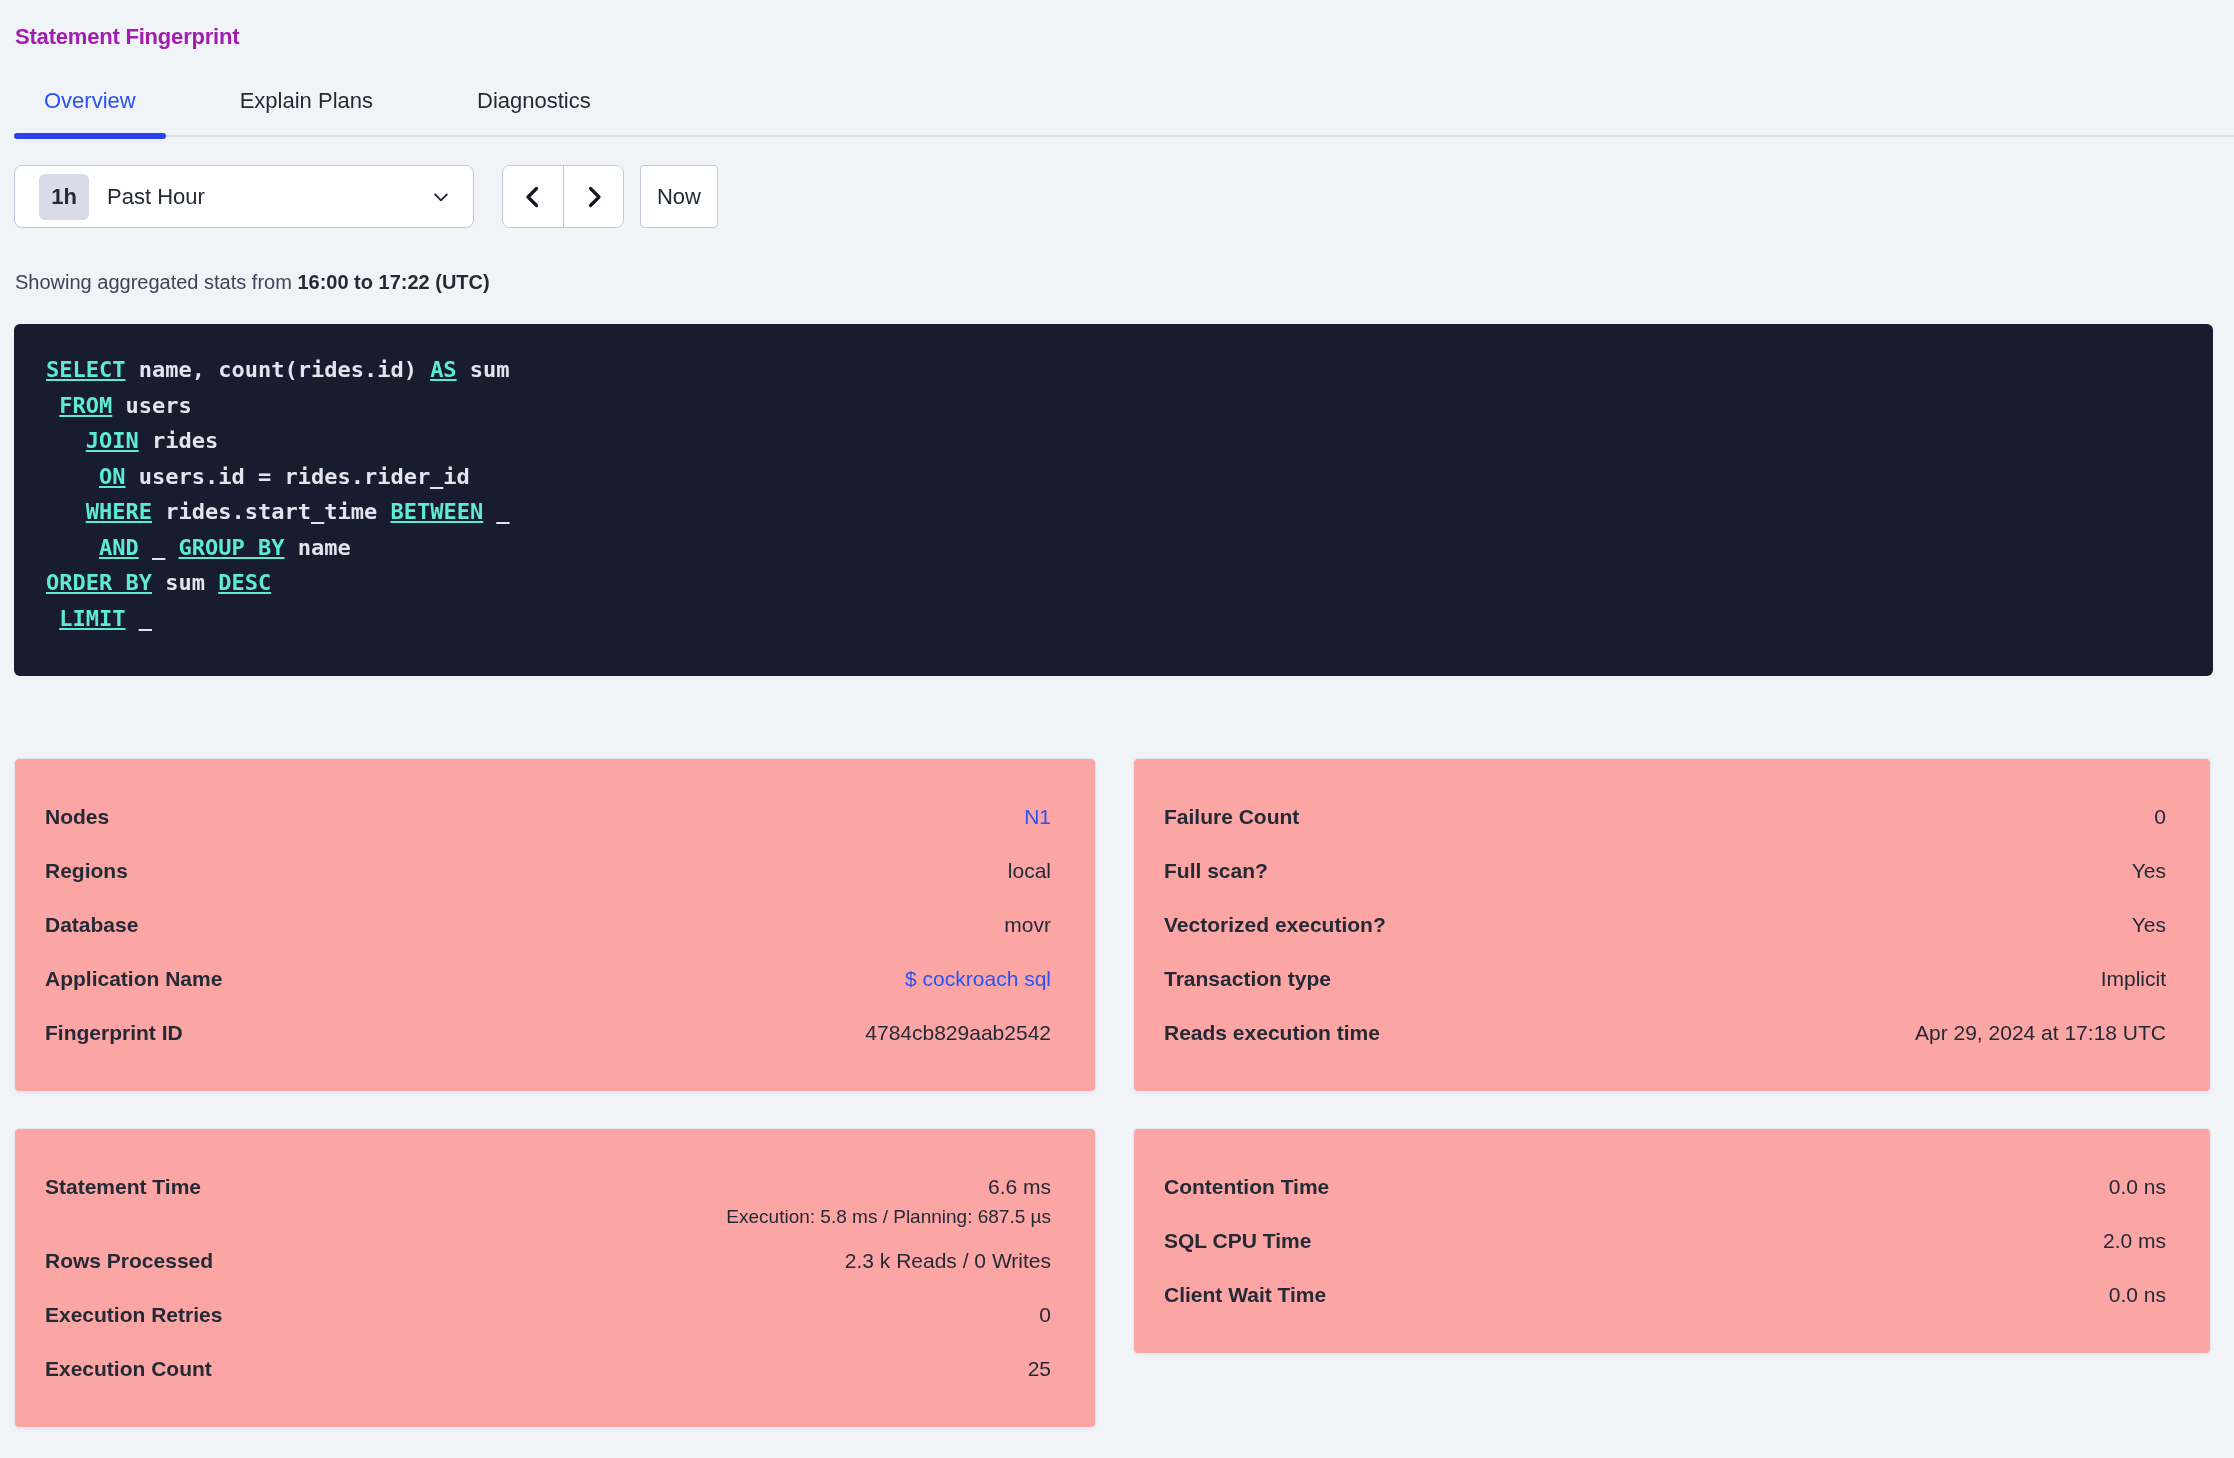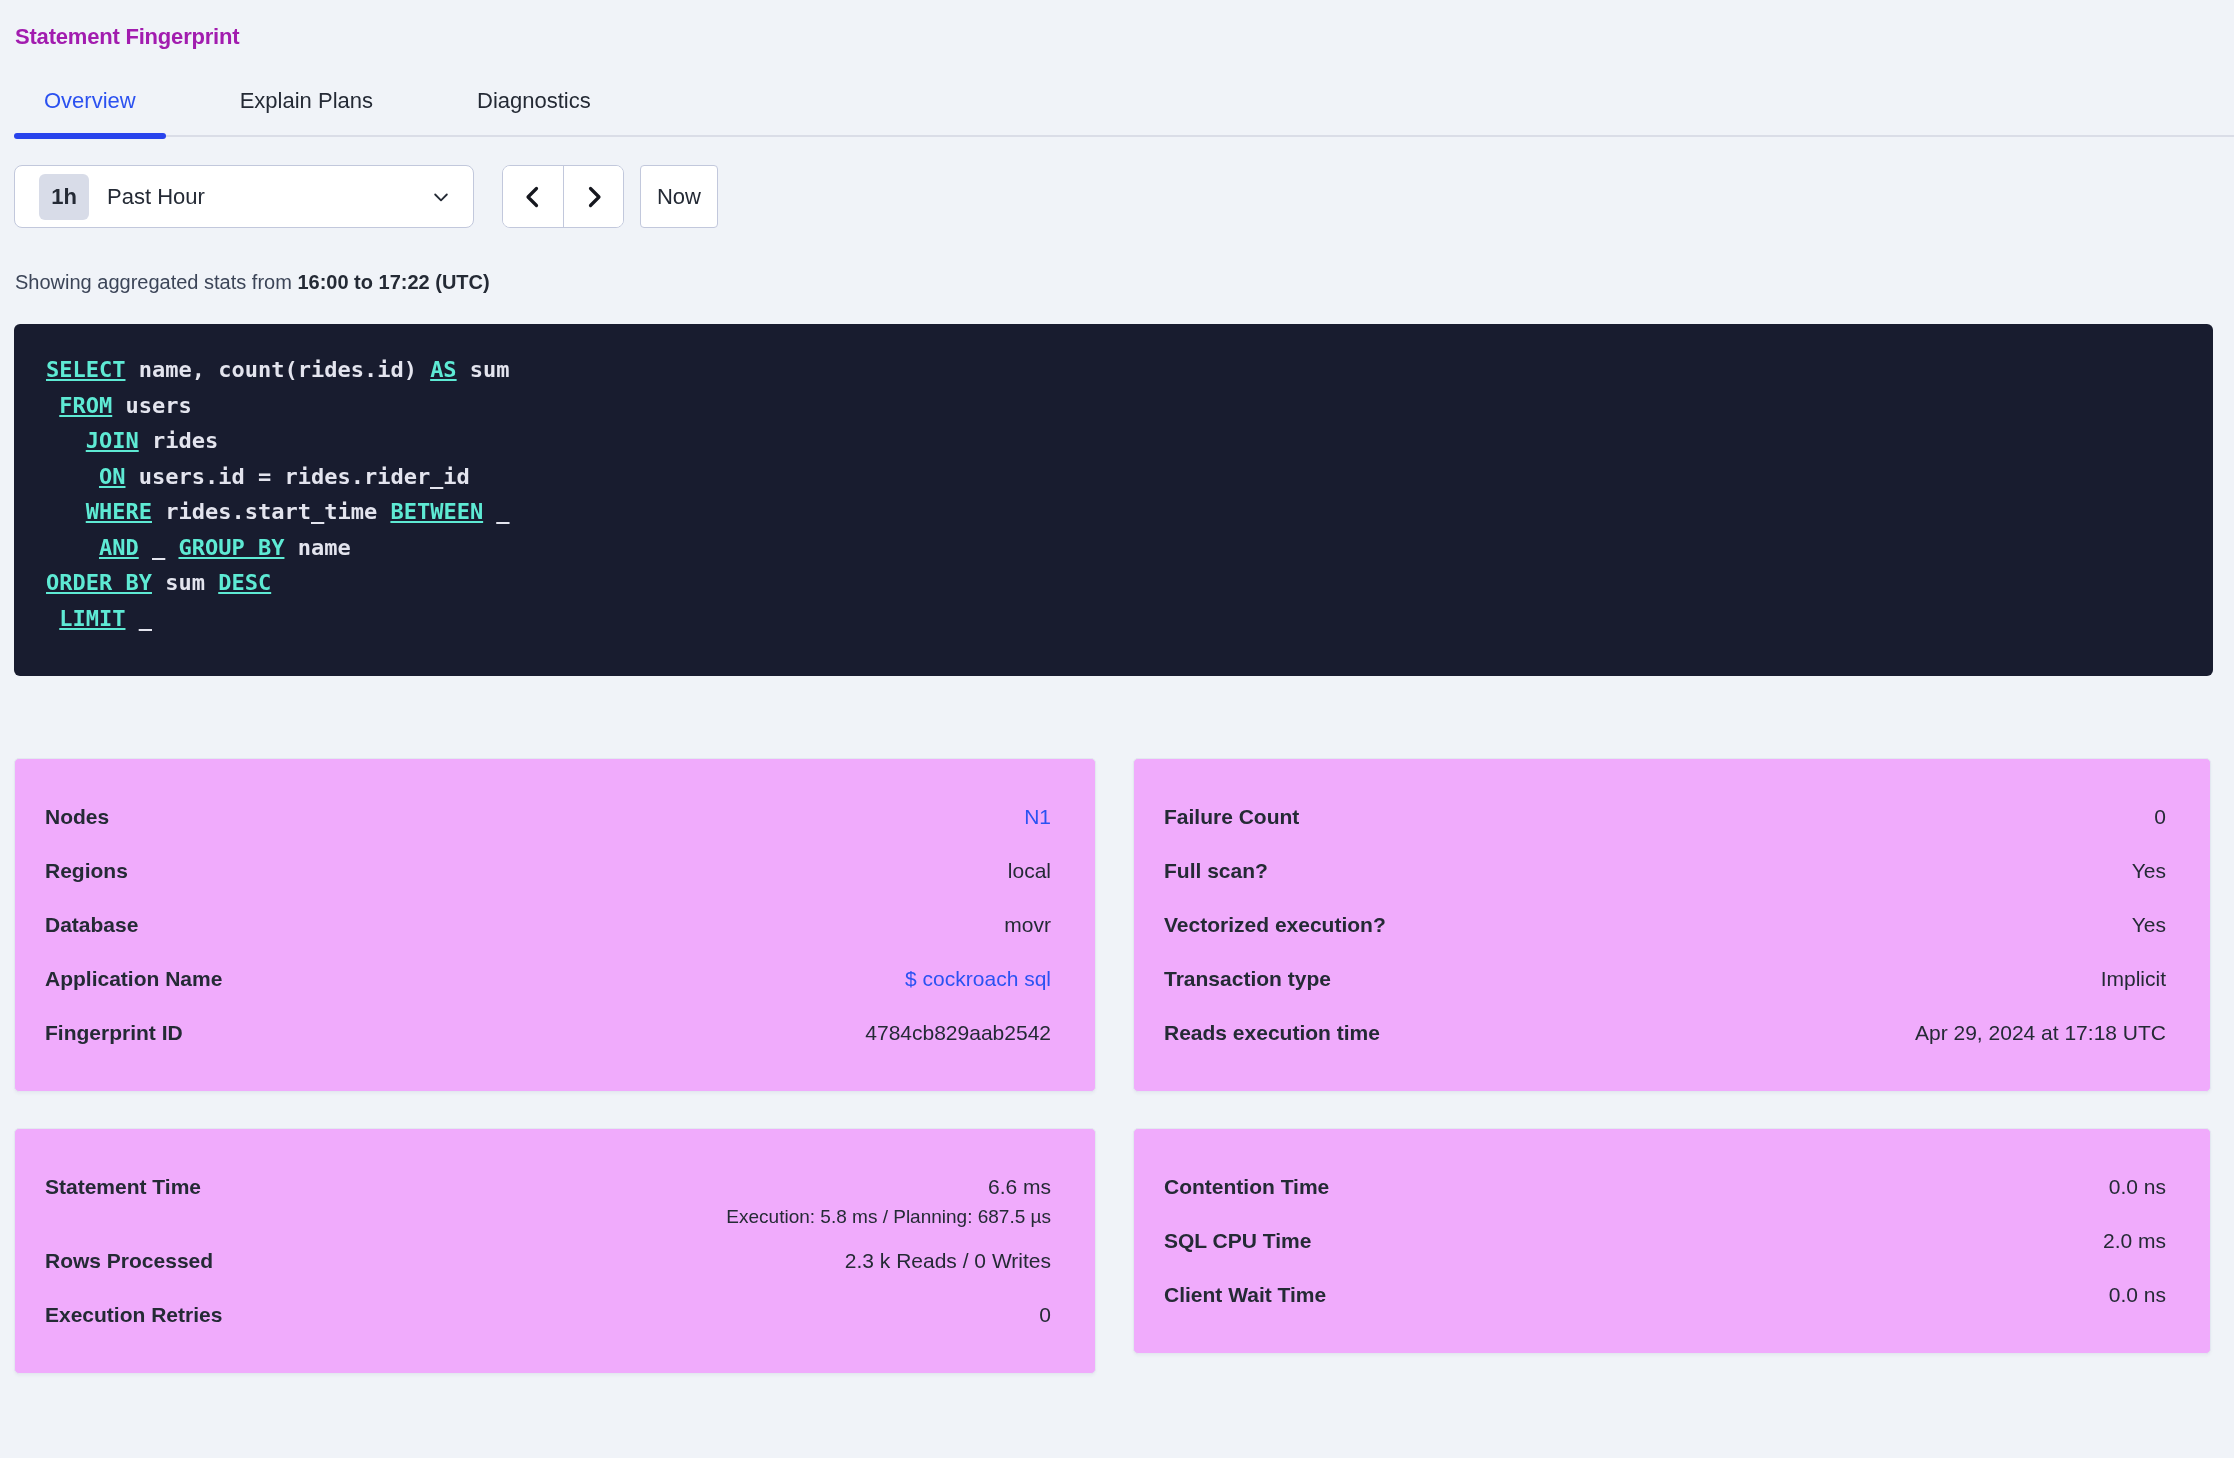--- a/index.html
+++ b/index.html
@@ -119,21 +119,21 @@
   
   .cards-grid {
     display:grid;
     grid-template-columns:1082px 1078px;
     column-gap:37px;
     row-gap:36px;
     margin:82px 0 0 14px;
     align-items:start;
   }
   .card {
-    background:#f0abfc;
+    background:#fca5a5;
     border:1px solid #e3e8f0;
     border-radius:5px;
     box-shadow:0 2px 3px rgba(35,42,64,0.04);
     padding:31px 44px 31px 30px;
   }
   .info-row {
     height:54px;
     display:flex;
     align-items:center;
     justify-content:space-between;
@@ -249,20 +249,24 @@
         </div>
         <div class="info-sub">Execution: 5.8 ms / Planning: 687.5 µs</div>
         <div class="info-row">
           <span class="info-label">Rows Processed</span>
           <span class="info-value">2.3 k Reads / 0 Writes</span>
         </div>
         <div class="info-row">
           <span class="info-label">Execution Retries</span>
           <span class="info-value">0</span>
         </div>
+        <div class="info-row">
+          <span class="info-label">Execution Count</span>
+          <span class="info-value">25</span>
+        </div>
       </div>
     <div class="card">
         <div class="info-row">
           <span class="info-label">Contention Time</span>
           <span class="info-value">0.0 ns</span>
         </div>
         <div class="info-row">
           <span class="info-label">SQL CPU Time</span>
           <span class="info-value">2.0 ms</span>
         </div>

